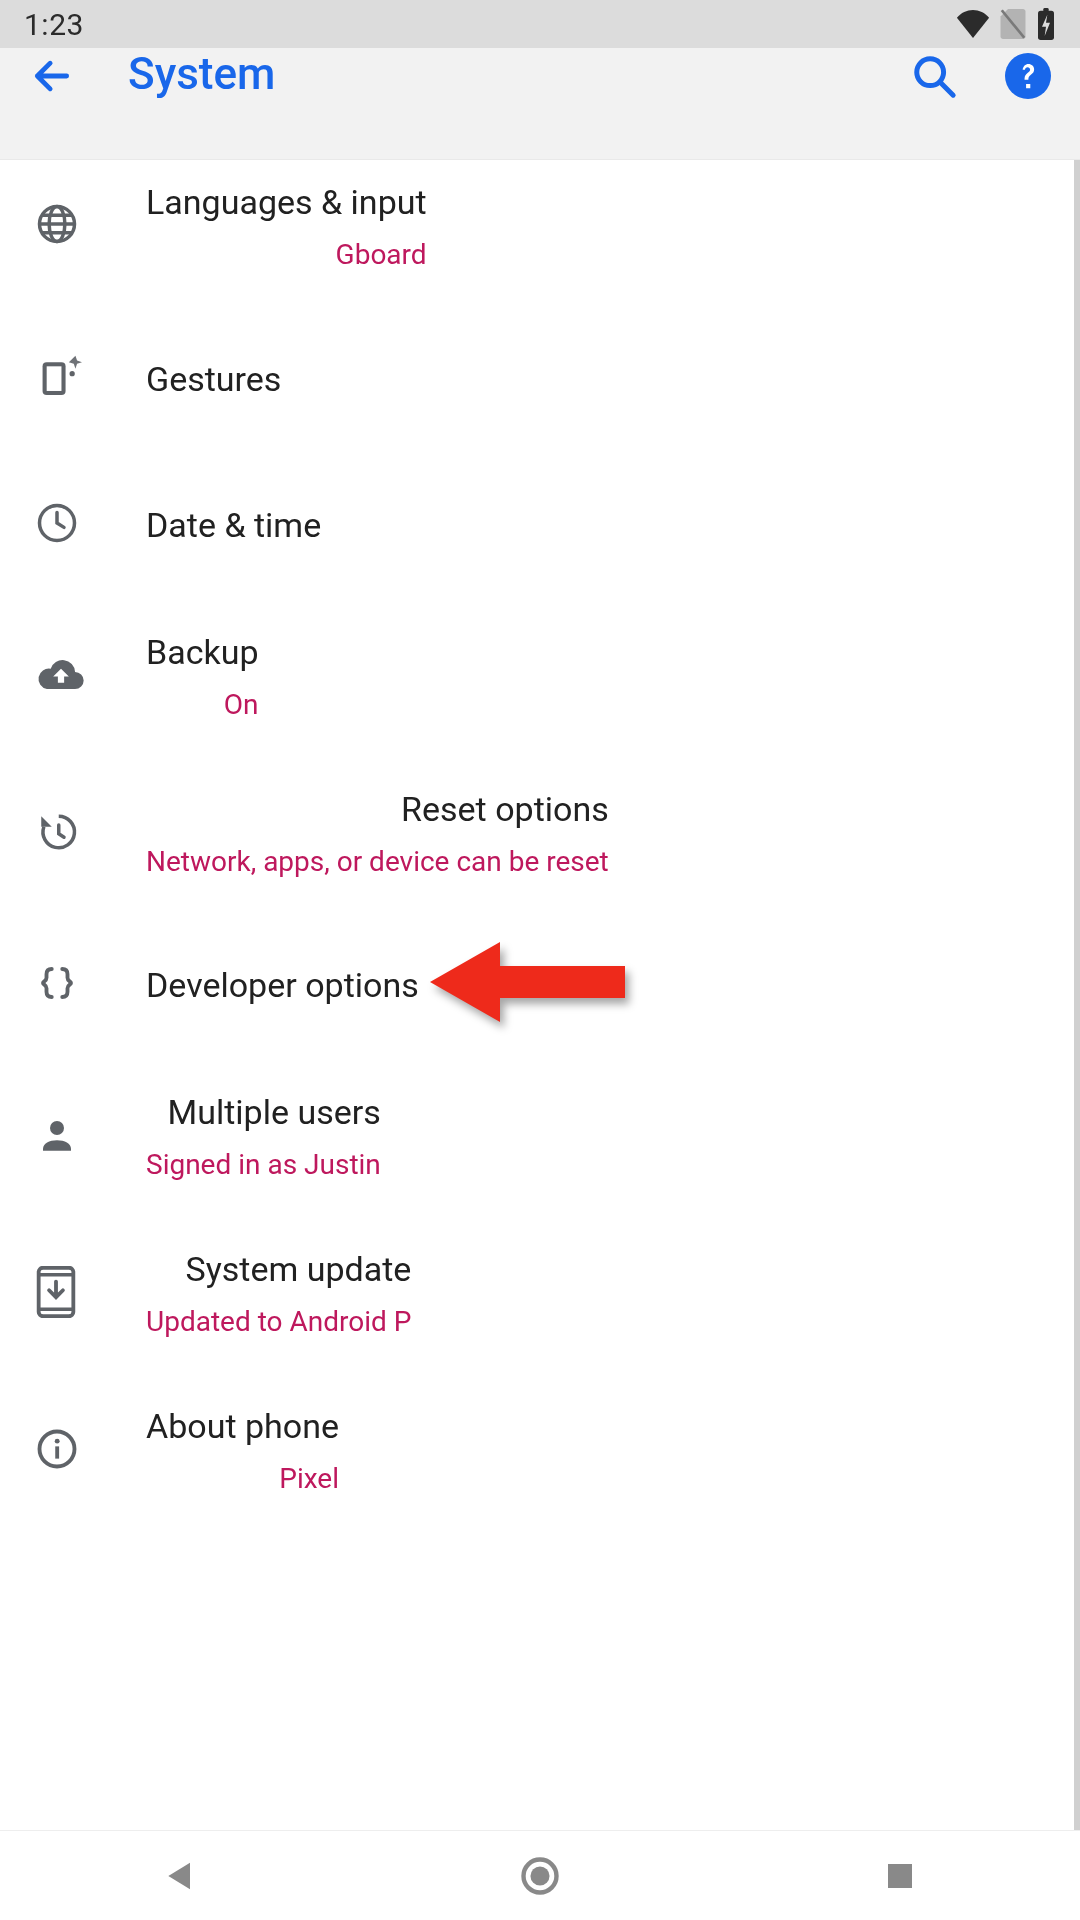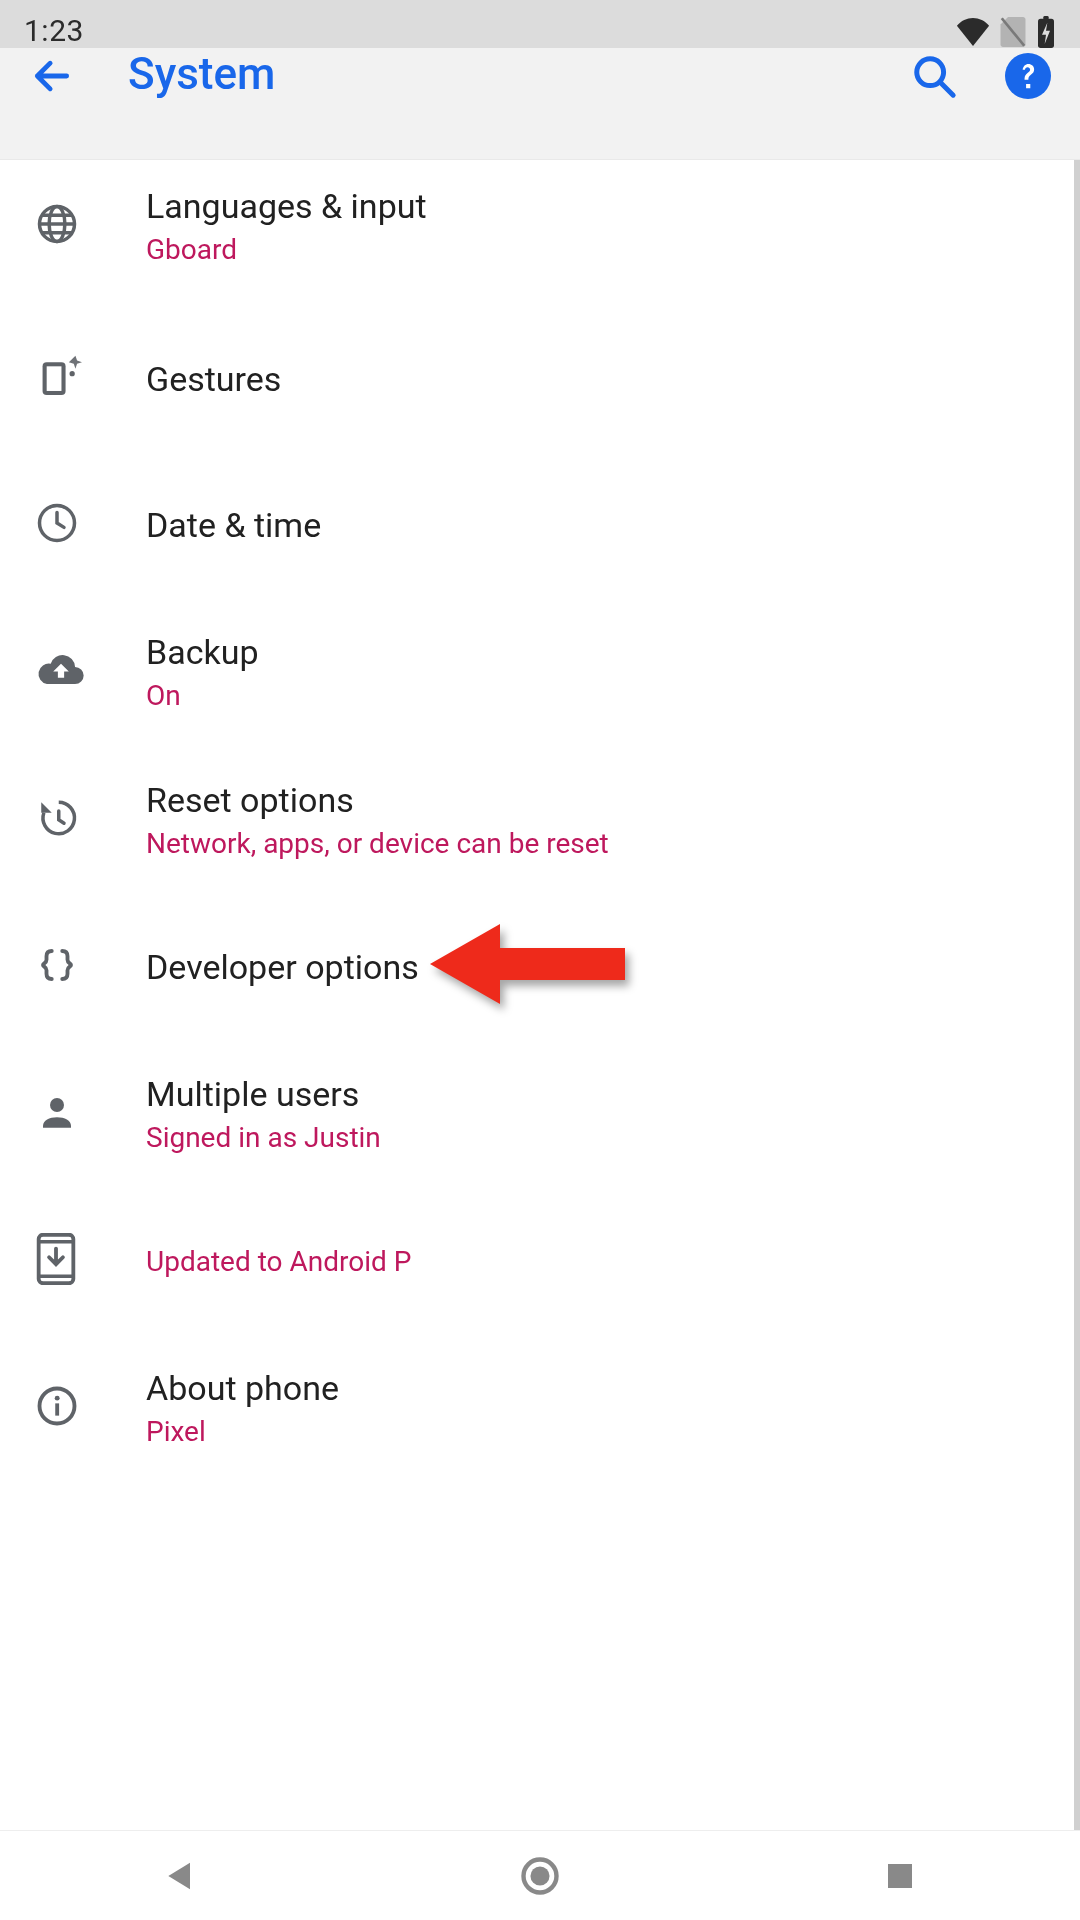--- a/index.html
+++ b/index.html
@@ -1,36 +1,36 @@
 <!DOCTYPE html>
 <html><head>
 <meta charset="utf-8">
 <style>
   * { box-sizing: border-box; margin: 0; padding: 0; }
   html, body { width: 1080px; height: 1920px; font-family: Roboto, "Helvetica Neue", Arial, sans-serif; background: #ffffff; overflow: hidden; }
   .screen { width: 100%; height: 100%; display: flex; flex-direction: column; position: relative; }
 
   
-  .status-bar { height: 48px; background: #dcdcdc; display: flex; align-items: flex-end; padding: 0 24px; color: #2b2b2b; }
+  .status-bar { height: 48px; background: #dcdcdc; display: flex; align-items: center; padding: 0 24px; color: #2b2b2b; }
   .status-time { font-size: 30px; font-weight: 400; letter-spacing: 0.5px; }
   .status-right { margin-left: auto; display: flex; align-items: center; gap: 10px; }
   .status-right svg { display: block; }
 
   
   .app-bar { height: 112px; background: #f2f2f2; display: flex; align-items: flex-start; padding: 0 24px; border-bottom: 1px solid #e9e9e9;}
   .app-bar .back { width: 56px; height: 56px; display:flex; align-items:center; justify-content:center; }
   .app-bar .title { font-size: 44px; font-weight: 500; color: #1967ea; margin-left: 48px; }
   .app-bar .actions { margin-left: auto; display: flex; gap: 38px; align-items:center; }
   .app-bar .actions > div { width:56px; height:56px; display:flex; align-items:center; justify-content:center; }
 
   
   .content { flex: 1; background: #ffffff; overflow:hidden; border-right: 6px solid #d0d0d0; }
   .list-item { display:flex; align-items:center; padding: 34px 0 34px 36px; min-height: 146px; }
   .list-item .icon-slot { width: 110px; display:flex; justify-content:flex-start; align-items:center; flex-shrink:0; }
-  .list-item .texts { display:flex; flex-direction:column; gap: 7px; }
+  .list-item .texts { display:flex; flex-direction:column; gap: 16px; align-items: flex-end; }
   .list-item .title { font-size: 34px; color: #212121; font-weight: 400; }
   .list-item .sub { font-size: 28px; color: #be185d; font-weight: 400; }
 
   
   .arrow-annotation { position:absolute; left: 430px; top: 984px; pointer-events:none; }
   .arrow-annotation svg { filter: drop-shadow(4px 6px 4px rgba(0,0,0,0.35)); }
 
   
   .nav-bar { height: 90px; background: #ffffff; display:flex; align-items:center; justify-content:space-around; border-top: 1px solid #eeeeee; }
   .nav-bar > div { width:72px; height:72px; display:flex; align-items:center; justify-content:center; }
@@ -207,20 +207,21 @@
           <span>
         <svg width="40" height="52" viewBox="0 0 22 30">
               <rect x="1" y="1" width="20" height="28" rx="2.5" fill="none" stroke="#5f6368" stroke-width="2.2"></rect>
               <line x1="1" y1="5" x2="21" y2="5" stroke="#5f6368" stroke-width="2"></line>
               <line x1="1" y1="25" x2="21" y2="25" stroke="#5f6368" stroke-width="2"></line>
               <path fill="none" stroke="#5f6368" stroke-width="2.2" stroke-linecap="round" d="M11 9v8M7 14l4 4 4-4"></path>
             </svg>
       </span>
         </div>
       <div class="texts">
+        <div class="title">System update</div>
         <div class="sub">Updated to Android P</div>
       </div>
     </div>
 
     <div class="list-item">
       <div class="icon-slot">
           <span>
         <svg width="42" height="42" viewBox="0 0 24 24">
               <circle cx="12" cy="12" r="10" fill="none" stroke="#5f6368" stroke-width="2.2"></circle>
               <rect x="11" y="10.5" width="2.2" height="7" fill="#5f6368"></rect>

